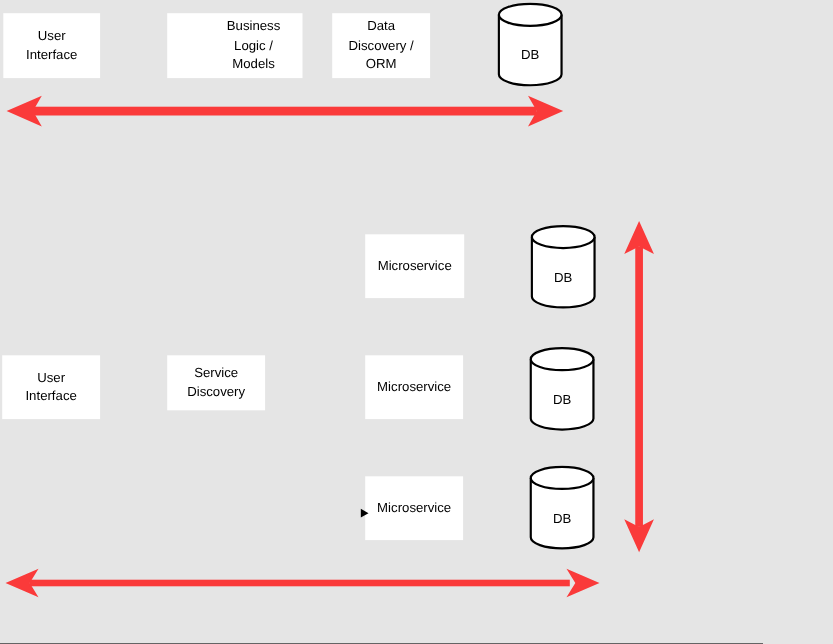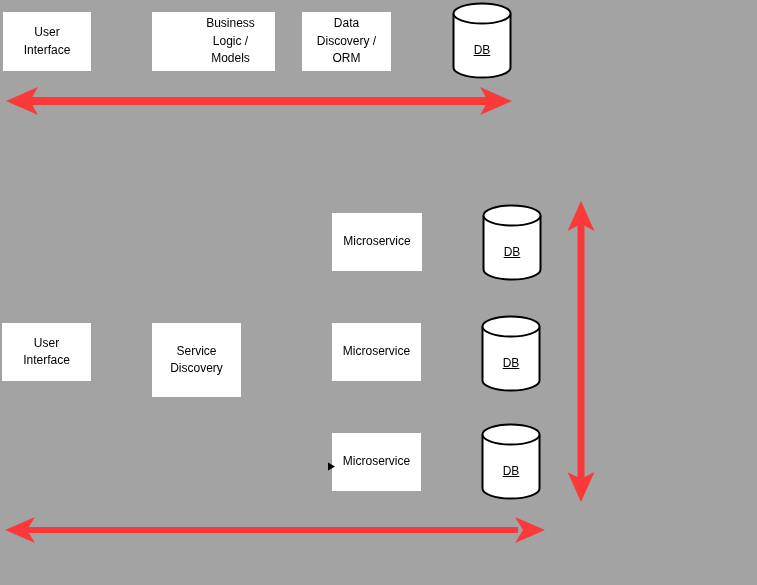--- a/index.html
+++ b/index.html
@@ -4,21 +4,21 @@
 <style>
   html, body {
     margin: 0;
     padding: 0;
     background: #000000;
   }
   #canvas {
     position: relative;
     width: 757px;
     height: 585px;
-    background: #a3a3a3;
+    background: #e5e5e5;
     overflow: hidden;
     font-family: "Liberation Sans", sans-serif;
   }
   .box {
     position: absolute;
     background: #ffffff;
     color: #000000;
     display: flex;
     align-items: center;
     justify-content: center;
@@ -40,21 +40,20 @@
     top: 0;
   }
   .cyl-label {
     position: absolute;
     left: 0;
     right: 0;
     top: 41px;
     text-align: center;
     font-size: 12px;
     color: #000000;
-    text-decoration: underline;
   }
   #arrow-layer {
     position: absolute;
     left: 0;
     top: 0;
     z-index: 4;
     pointer-events: none;
   }
   .red-arrow { fill: #fa3a3a; }
 </style>
@@ -78,21 +77,21 @@
     <svg width="60" height="77" viewBox="0 0 60 77">
       <path d="M1.5 11.5 L1.5 65.5 A28.5 10 0 0 0 58.5 65.5 L58.5 11.5" fill="#ffffff" stroke="#000000" stroke-width="2"></path>
       <ellipse cx="30" cy="11.5" rx="28.5" ry="10" fill="#ffffff" stroke="#000000" stroke-width="2"></ellipse>
     </svg>
     <div class="cyl-label">DB</div>
   </div>
 
   <div class="box" style="left:2px; top:323px; width:89px; height:58px;">User
 Interface</div>
 
-  <div class="box" style="left:152px; top:323px; width:89px; height:74px;text-align:center;">Service
+  <div class="box" style="left:152px; top:323px; width:89px; height:50px;text-align:center;">Service
 Discovery</div>
 
   <div class="box" style="left:332px; top:213px; width:90px; height:58px;">Microservice</div>
 
   <div class="box" style="left:332px; top:323px; width:89px; height:58px;">Microservice</div>
 
   <div class="box" style="left:332px; top:433px; width:89px; height:58px;">Microservice</div>
 
   <div class="cyl" style="left:482px; top:204px;">
     <svg width="60" height="77" viewBox="0 0 60 77">

